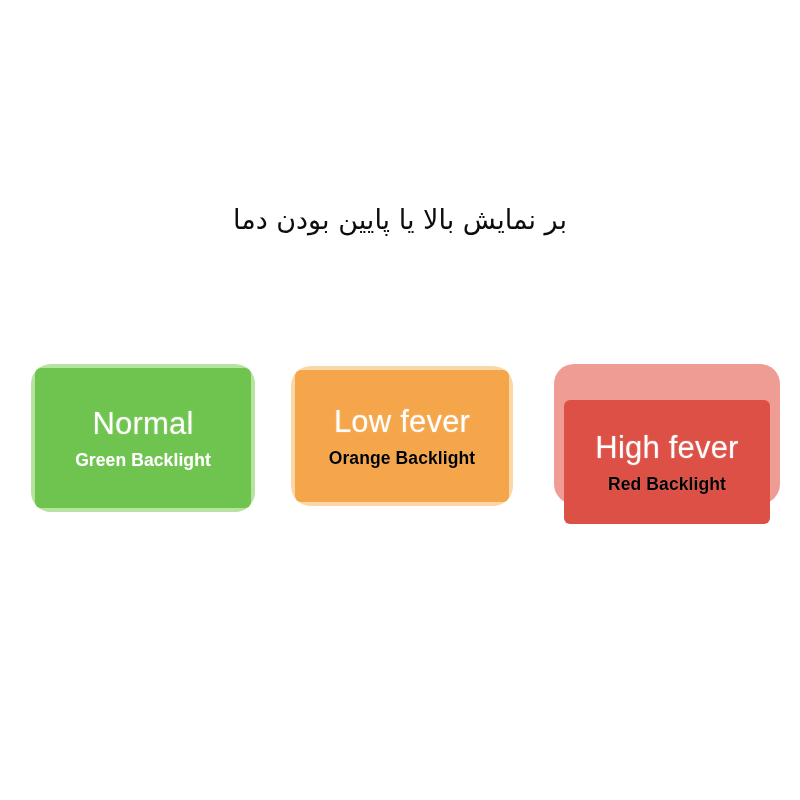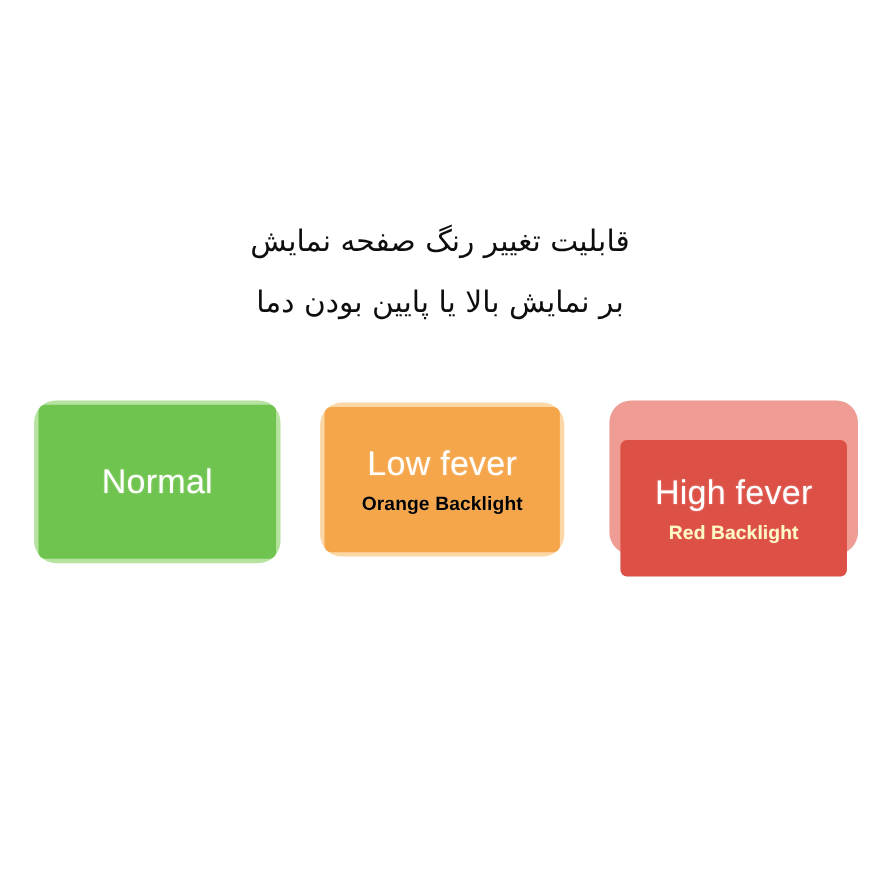--- a/index.html
+++ b/index.html
@@ -108,37 +108,37 @@
   .soft-edge {
     filter: blur(0.4px);
   }
 </style>
 </head>
 <body>
 
 <div id="page" style="background: rgb(255, 255, 255);">
 
   <div class="caption">
-    <span class="caption-line" style="color: rgb(13, 13, 13);">قابلیت تغییر رنگ صفحه نمایش</span>
     <span class="caption-line" style="color: rgb(13, 13, 13);">بر نمایش بالا یا پایین بودن دما</span>
   </div>
 
   <div class="badge-row">
 
     <div class="badge-frame soft-edge" id="frame-normal" style="background: rgb(182, 227, 160);"></div>
     <div class="badge soft-edge" id="badge-normal" style="background: rgb(111, 196, 79);">
       <span class="badge-title" style="color: rgb(255, 255, 255);">Normal</span>
+      <span class="badge-sub" style="color: rgb(255, 255, 255);">Green Backlight</span>
     </div>
 
     <div class="badge-frame soft-edge" id="frame-lowfever" style="background: rgb(251, 214, 166);"></div>
     <div class="badge soft-edge" id="badge-lowfever" style="background: rgb(245, 166, 75); align-items: center;">
       <span class="badge-title" style="color: rgb(255, 255, 255);">Low fever</span>
       <span class="badge-sub" style="color: #000000;">Orange Backlight</span>
     </div>
 
     <div class="badge-frame soft-edge" id="frame-highfever" style="background: rgb(239, 156, 148);"></div>
     <div class="badge soft-edge" id="badge-highfever" style="background: rgb(220, 80, 70);">
       <span class="badge-title" style="color: rgb(255, 255, 255);">High fever</span>
-      <span class="badge-sub" style="color: #fef9c3;">Red Backlight</span>
+      <span class="badge-sub" style="color: #000000;">Red Backlight</span>
     </div>
 
   </div>
 </div>
 
 </body></html>

